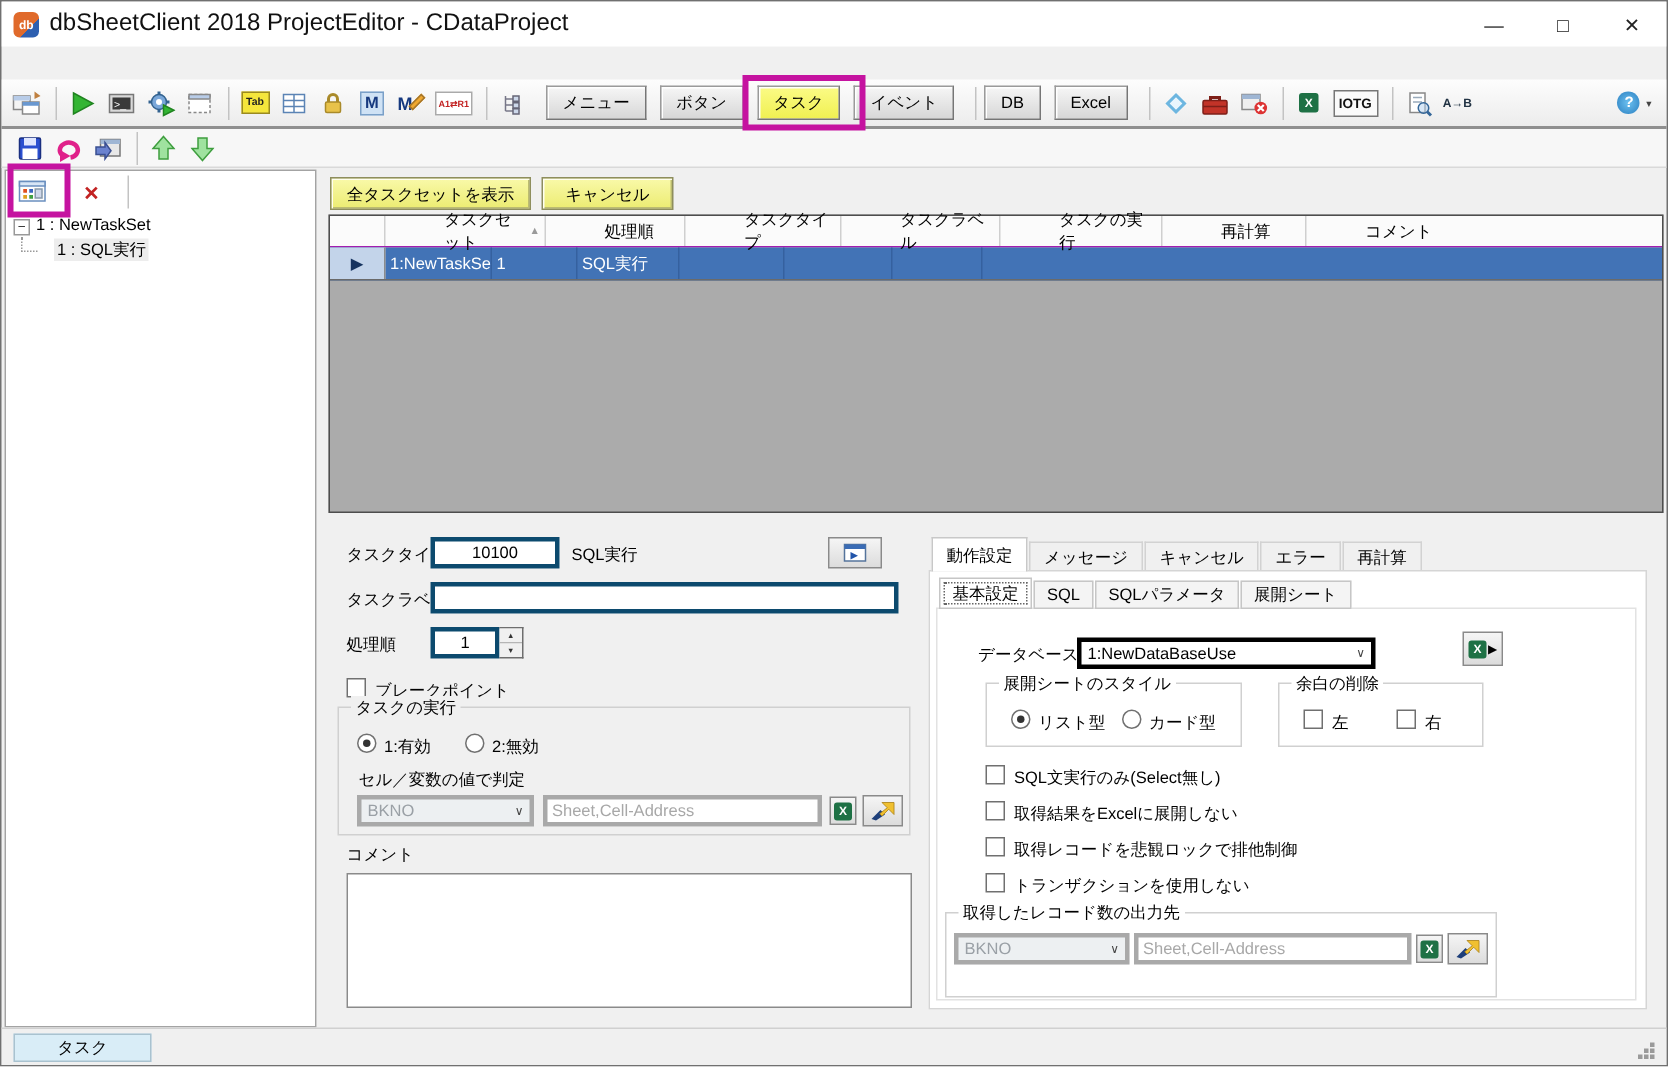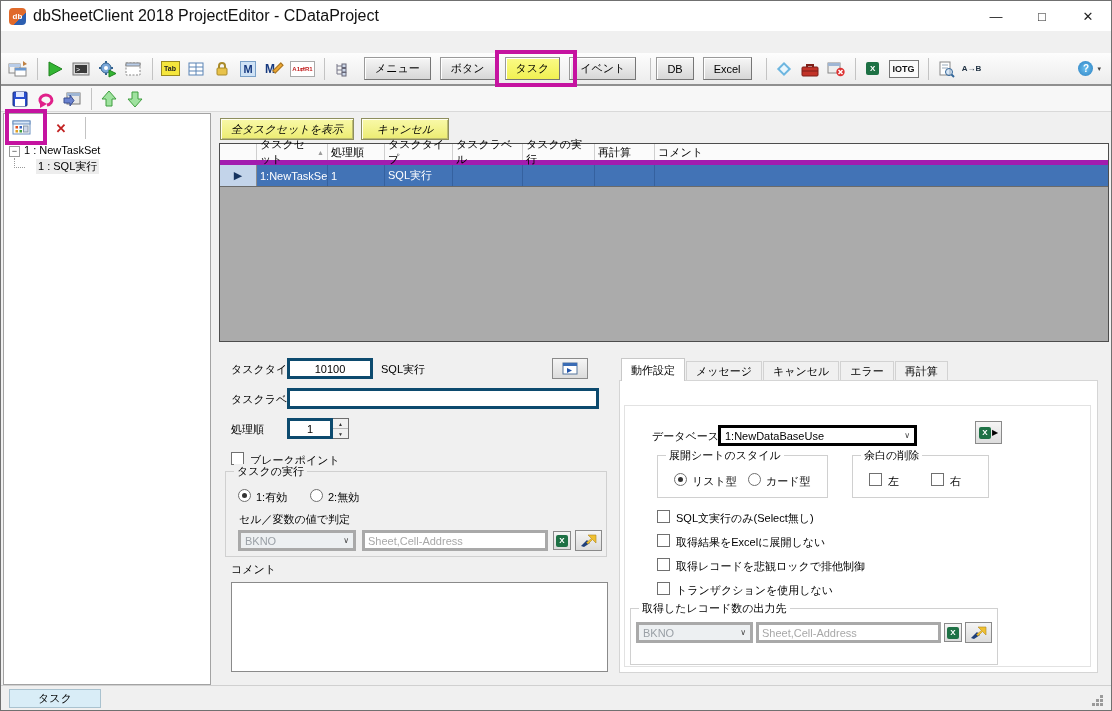--- a/index.html
+++ b/index.html
@@ -69,26 +69,26 @@
 .delx { color:#c22222; font-weight:bold; font-size:13px; }
 .exp { position:absolute; left:5px; top:32px; width:11px; height:11px; border:1px solid #999;
        background:#fff; font-size:9px; line-height:9px; text-align:center; color:#333; }
 .tree-l { position:absolute; left:10px; top:44px; width:11px; height:10px;
           border-left:1px dotted #999; border-bottom:1px dotted #999; }
 .tnode { position:absolute; font-size:11px; white-space:nowrap; }
 
 
 .ybtn { position:absolute; height:22px; background:linear-gradient(#f9f9a9,#ecec72);
         border:1px solid #8e8e5e; box-shadow:inset 1px 1px 0 #fffff0, inset -1px -1px 0 #bcbc70;
-        display:flex; align-items:center; justify-content:center;font-style:italic; }
+        display:flex; align-items:center; justify-content:center; }
 
 
 .grid { position:absolute; left:218px; top:142px; width:890px; height:199px;
         background:#ababab; border:1px solid #4d4d4d; }
-.grid-header { display:flex; height:21px; background:#fbfbfb; border-bottom:5px solid #a21caf; }
+.grid-header { display:flex; height:21px; background:#fbfbfb; border-bottom:1px solid #a21caf;gap:36px; }
 .gh { border-right:1px solid #cfcfcf; display:flex; align-items:center; padding:0 3px; flex:none; }
 .grid-row { display:flex; height:22px; background:#4273b6; color:#fff; border-bottom:1px solid #6a6a6a; }
 .gr { border-right:1px solid #35619f; display:flex; align-items:center; padding:0 3px; flex:none; overflow:hidden; }
 .c0{width:37px;} .c1{width:71px;} .c2{width:57px;} .c3{width:68px;}
 .c4{width:70px;} .c5{width:72px;} .c6{width:60px;} .c7{flex:1 !important; border-right:none;}
 .gr.c0 { background:#c3d4ea; color:#16335f; justify-content:center; border-right:1px solid #8c8c8c; }
 .sortmark { font-size:7px; color:#9a9a9a; margin-left:4px; }
 
 
 .lform { position:absolute; left:218px; top:348px; width:396px; height:334px; }
@@ -474,20 +474,34 @@
       <div class="tab">
           <span>エラー</span>
         </div>
       <div class="tab">
           <span>再計算</span>
         </div>
     </div>
 
     <div class="rcontent">
       <div class="subpage"></div>
+      <div class="subtabs">
+        <div class="stab active">
+            <span>基本設定</span>
+          </div>
+        <div class="stab">
+            <span>SQL</span>
+          </div>
+        <div class="stab">
+            <span>SQLパラメータ</span>
+          </div>
+        <div class="stab">
+            <span>展開シート</span>
+          </div>
+      </div>
 
       <div class="lab" style="left:32px; top:48px;">データベース</div>
       <div class="combo" style="left:98px; top:44px; width:199px; height:21px;">
         <span>1:NewDataBaseUse</span>
         <span class="chev">∨</span>
       </div>
       <div class="mini-btn" style="left:355px; top:40px; width:27px; height:23px; gap:1px;">
         <div class="xl" style="width:12px;height:12px;">X</div>
         <span style="font-size:8px;">▶</span>
       </div>

